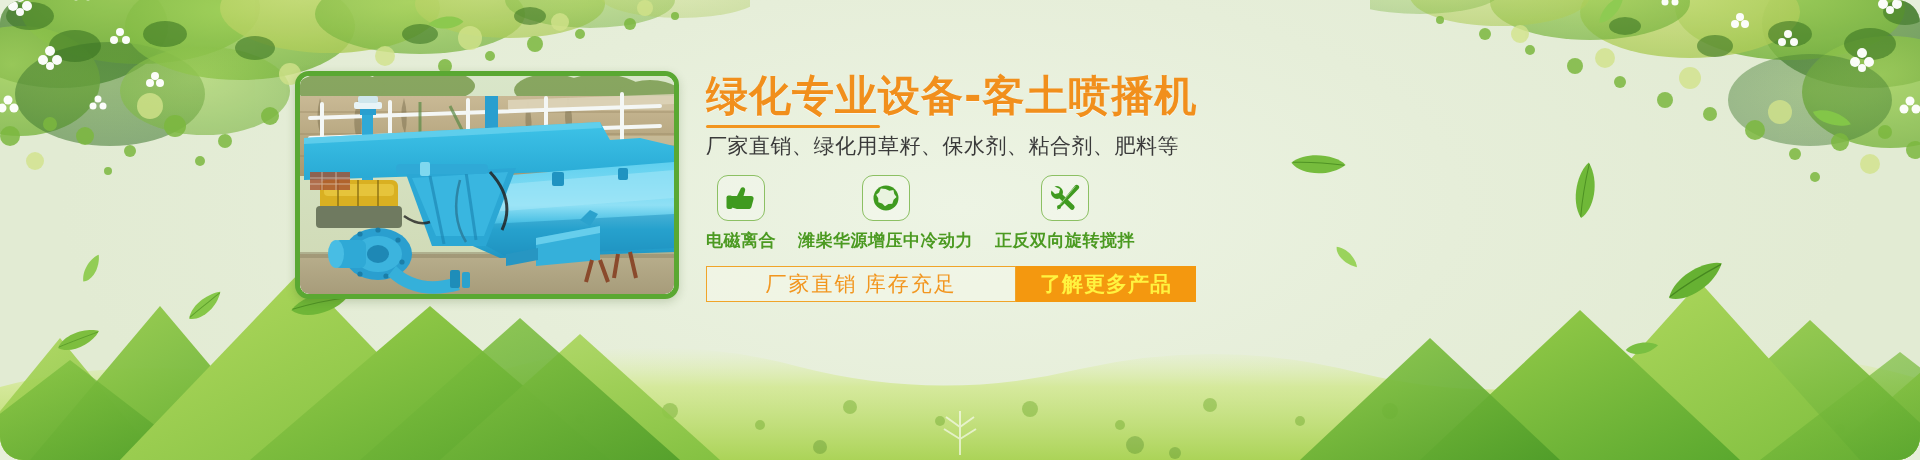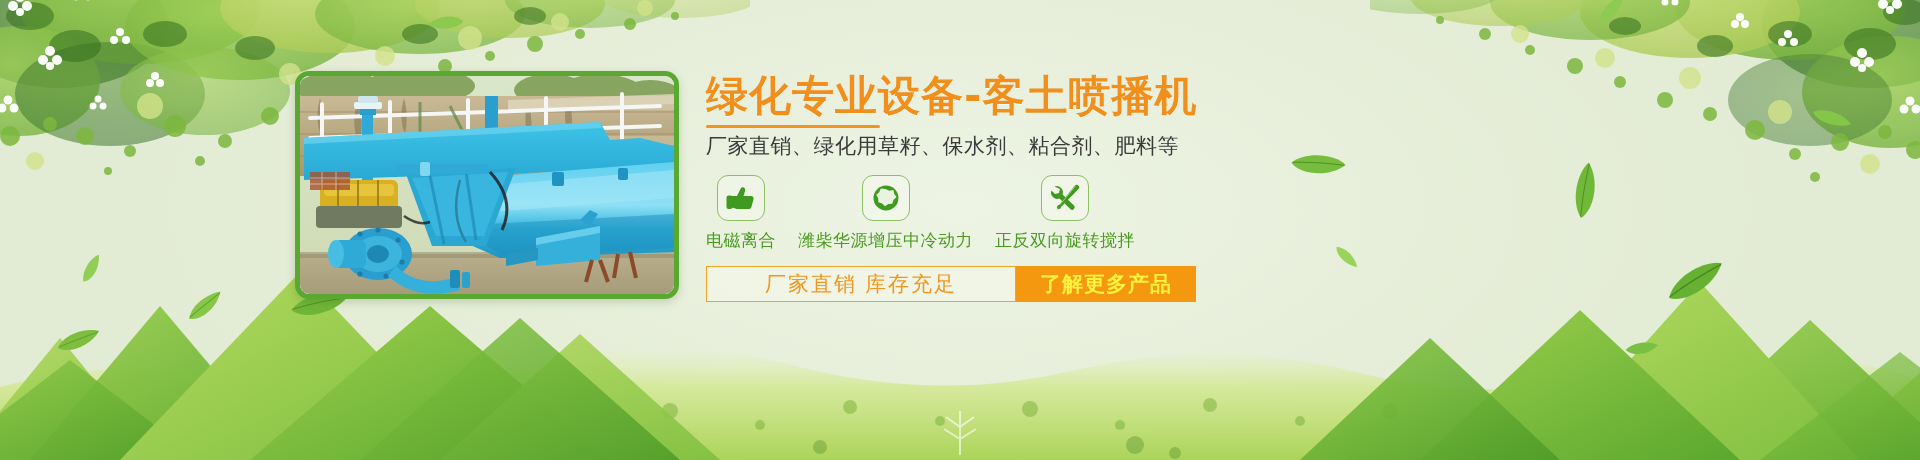--- a/index.html
+++ b/index.html
@@ -5,20 +5,21 @@
   html,body{margin:0;padding:0;}
   body{
     width:1920px;height:460px;overflow:hidden;
     font-family:"Liberation Sans","DejaVu Sans",sans-serif;
     background:#e7efdb;
   }
   .banner{
     position:relative;width:1920px;height:460px;overflow:hidden;
     background:
       radial-gradient(ellipse 900px 400px at 50% 45%, #edf4e4 0%, #e6eed9 55%, #e2ebd3 100%);
+    border-radius: 23px;
   }
 
   
   .canopy{position:absolute;top:0;pointer-events:none;}
   .canopy svg{display:block;}
   .canopy-left{left:-10px;top:-14px;}
   .canopy-right{right:-10px;top:-18px;}
 
   
   .mountains{position:absolute;bottom:0;left:0;width:1920px;height:250px;pointer-events:none;}
@@ -52,41 +53,41 @@
   .rule{
     margin-top:6px;width:174px;height:3px;background:#f2951f;border-radius:2px;
   }
   .subtitle{
     margin-top:5px;font-size:21px;line-height:1.26;color:#3a3a3a;
     font-family:"DejaVu Sans","Liberation Sans",sans-serif;
     letter-spacing:.5px;max-width:560px;
   }
 
   
-  .features{display:flex;align-items:flex-start;margin-top:16px;}
+  .features{display:flex;align-items:flex-start;margin-top:16px;font-weight:bold;}
   .feature{display:flex;flex-direction:column;align-items:center;margin-right:22px;}
   .feat-icon{
     width:46px;height:44px;border:1.6px solid #8cc063;border-radius:11px;
     background:rgba(255,255,255,.26);
     display:flex;align-items:center;justify-content:center;
   }
   .feat-icon svg{display:block;}
   .feat-label{
     margin-top:8px;font-size:17px;color:#4b9a21;white-space:nowrap;
     font-family:"DejaVu Sans","Liberation Sans",sans-serif;letter-spacing:.5px;
   }
 
   
   .cta{display:flex;margin-top:14px;height:36px;width:490px;}
   .cta-left{
     flex:1;border:1.4px solid #f0a429;box-sizing:border-box;
     background:rgba(243,247,233,.62);
     display:flex;align-items:center;justify-content:center;
     color:#f2961f;font-size:21px;letter-spacing:2px;
-    font-family:Liberation Sans, sans-serif;
+    font-family:Liberation Serif, serif;
   }
   .cta-right{
     width:180px;background:#f4980f;
     display:flex;align-items:center;justify-content:center;
     color:#fff33f;font-size:21px;font-weight:bold;letter-spacing:1px;
     font-family:"DejaVu Sans","Liberation Sans",sans-serif;
     cursor:pointer;
     text-align:center;
   }
 </style>

